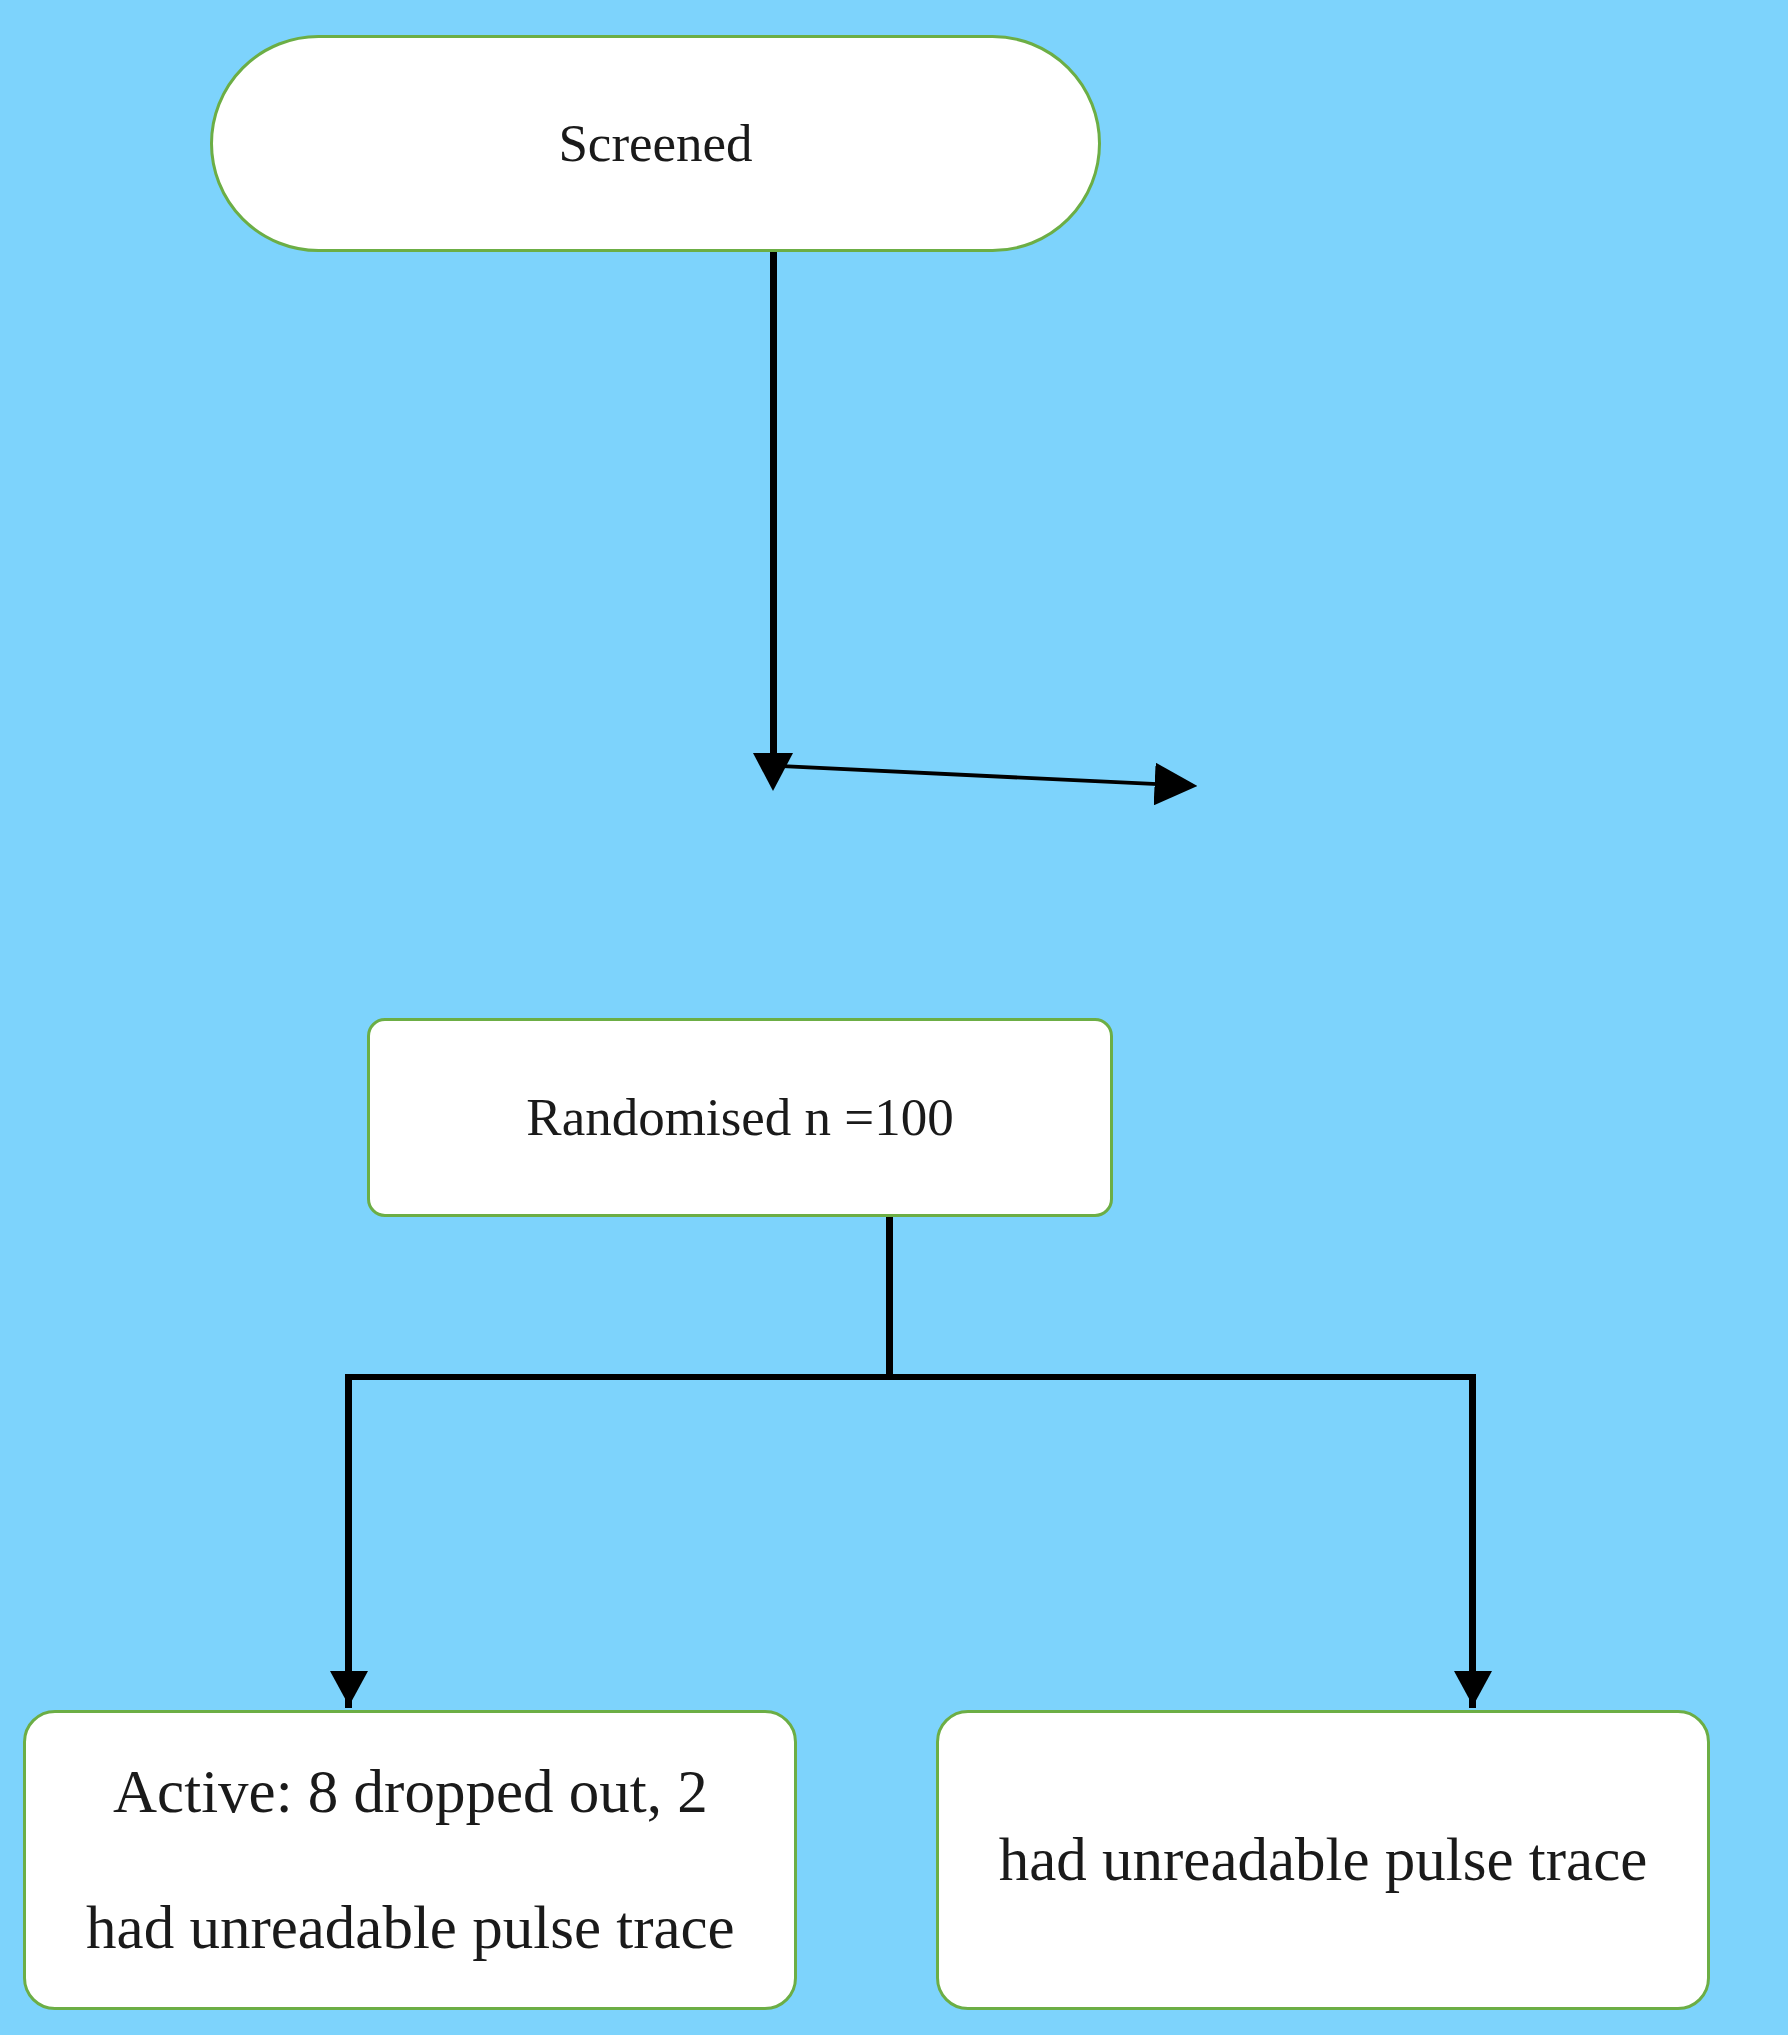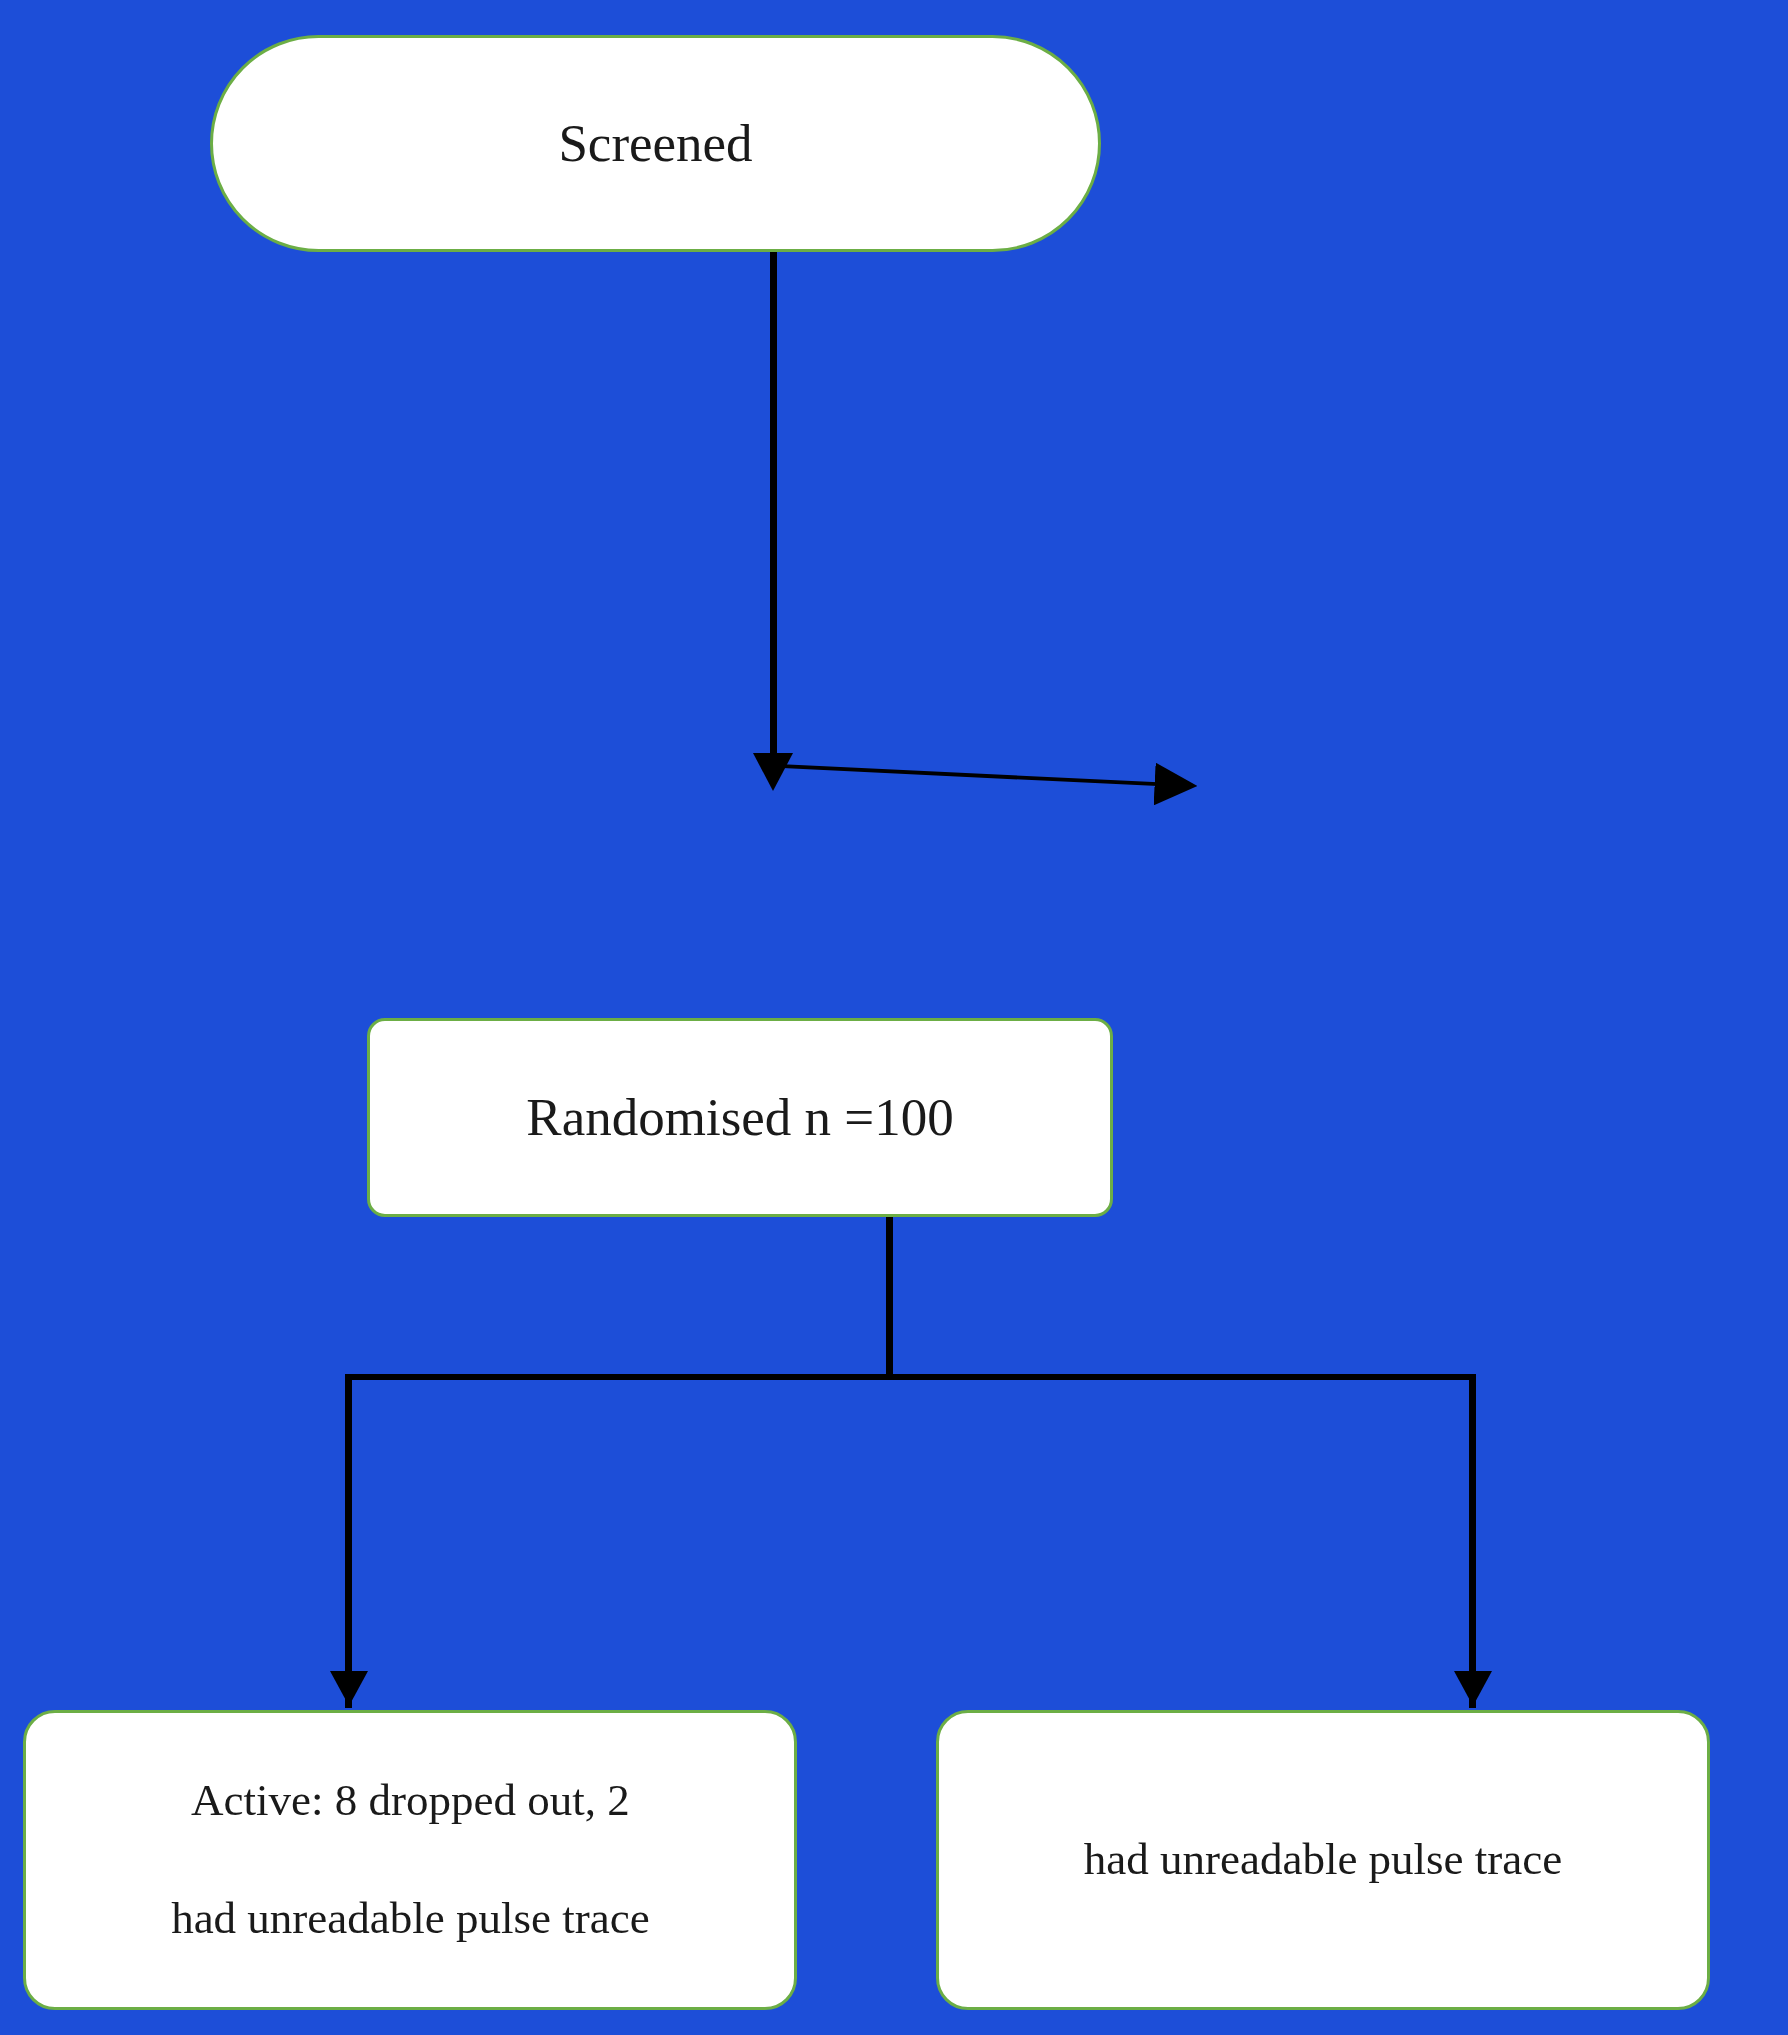--- a/index.html
+++ b/index.html
@@ -4,21 +4,21 @@
 <style>
   html, body {
     margin: 0;
     padding: 0;
     background: #ffffff;
   }
   #canvas {
     position: relative;
     width: 1788px;
     height: 2035px;
-    background: #1d4ed8;
+    background: #7dd3fc;
     overflow: hidden;
     font-family: "Liberation Serif", "DejaVu Serif", serif;
   }
   .node {
     position: absolute;
     box-sizing: border-box;
     border: 3.9px solid #6cae45;
     background: #ffffff;
     display: flex;
     flex-direction: column;
@@ -59,21 +59,21 @@
     left: 23.4px;   top: 1710px;
     width: 774px; height: 300px;
     border-radius: 32px;
   }
   #node-placebo {
     left: 936px; top: 1710px;
     width: 774px; height: 300px;
     border-radius: 32px;
   }
   #node-active .node-line,
-  #node-placebo .node-line { font-size: 45px; }
+  #node-placebo .node-line { font-size: 61px; }
   #node-active .node-line.l1,
   #node-placebo .node-line.l1 { margin-bottom: 66px; }
 
   
   .conn {
     position: absolute;
     background: #000000;
   }
   .v-line { width: 7.2px; }
   .h-line { height: 5.6px; }

